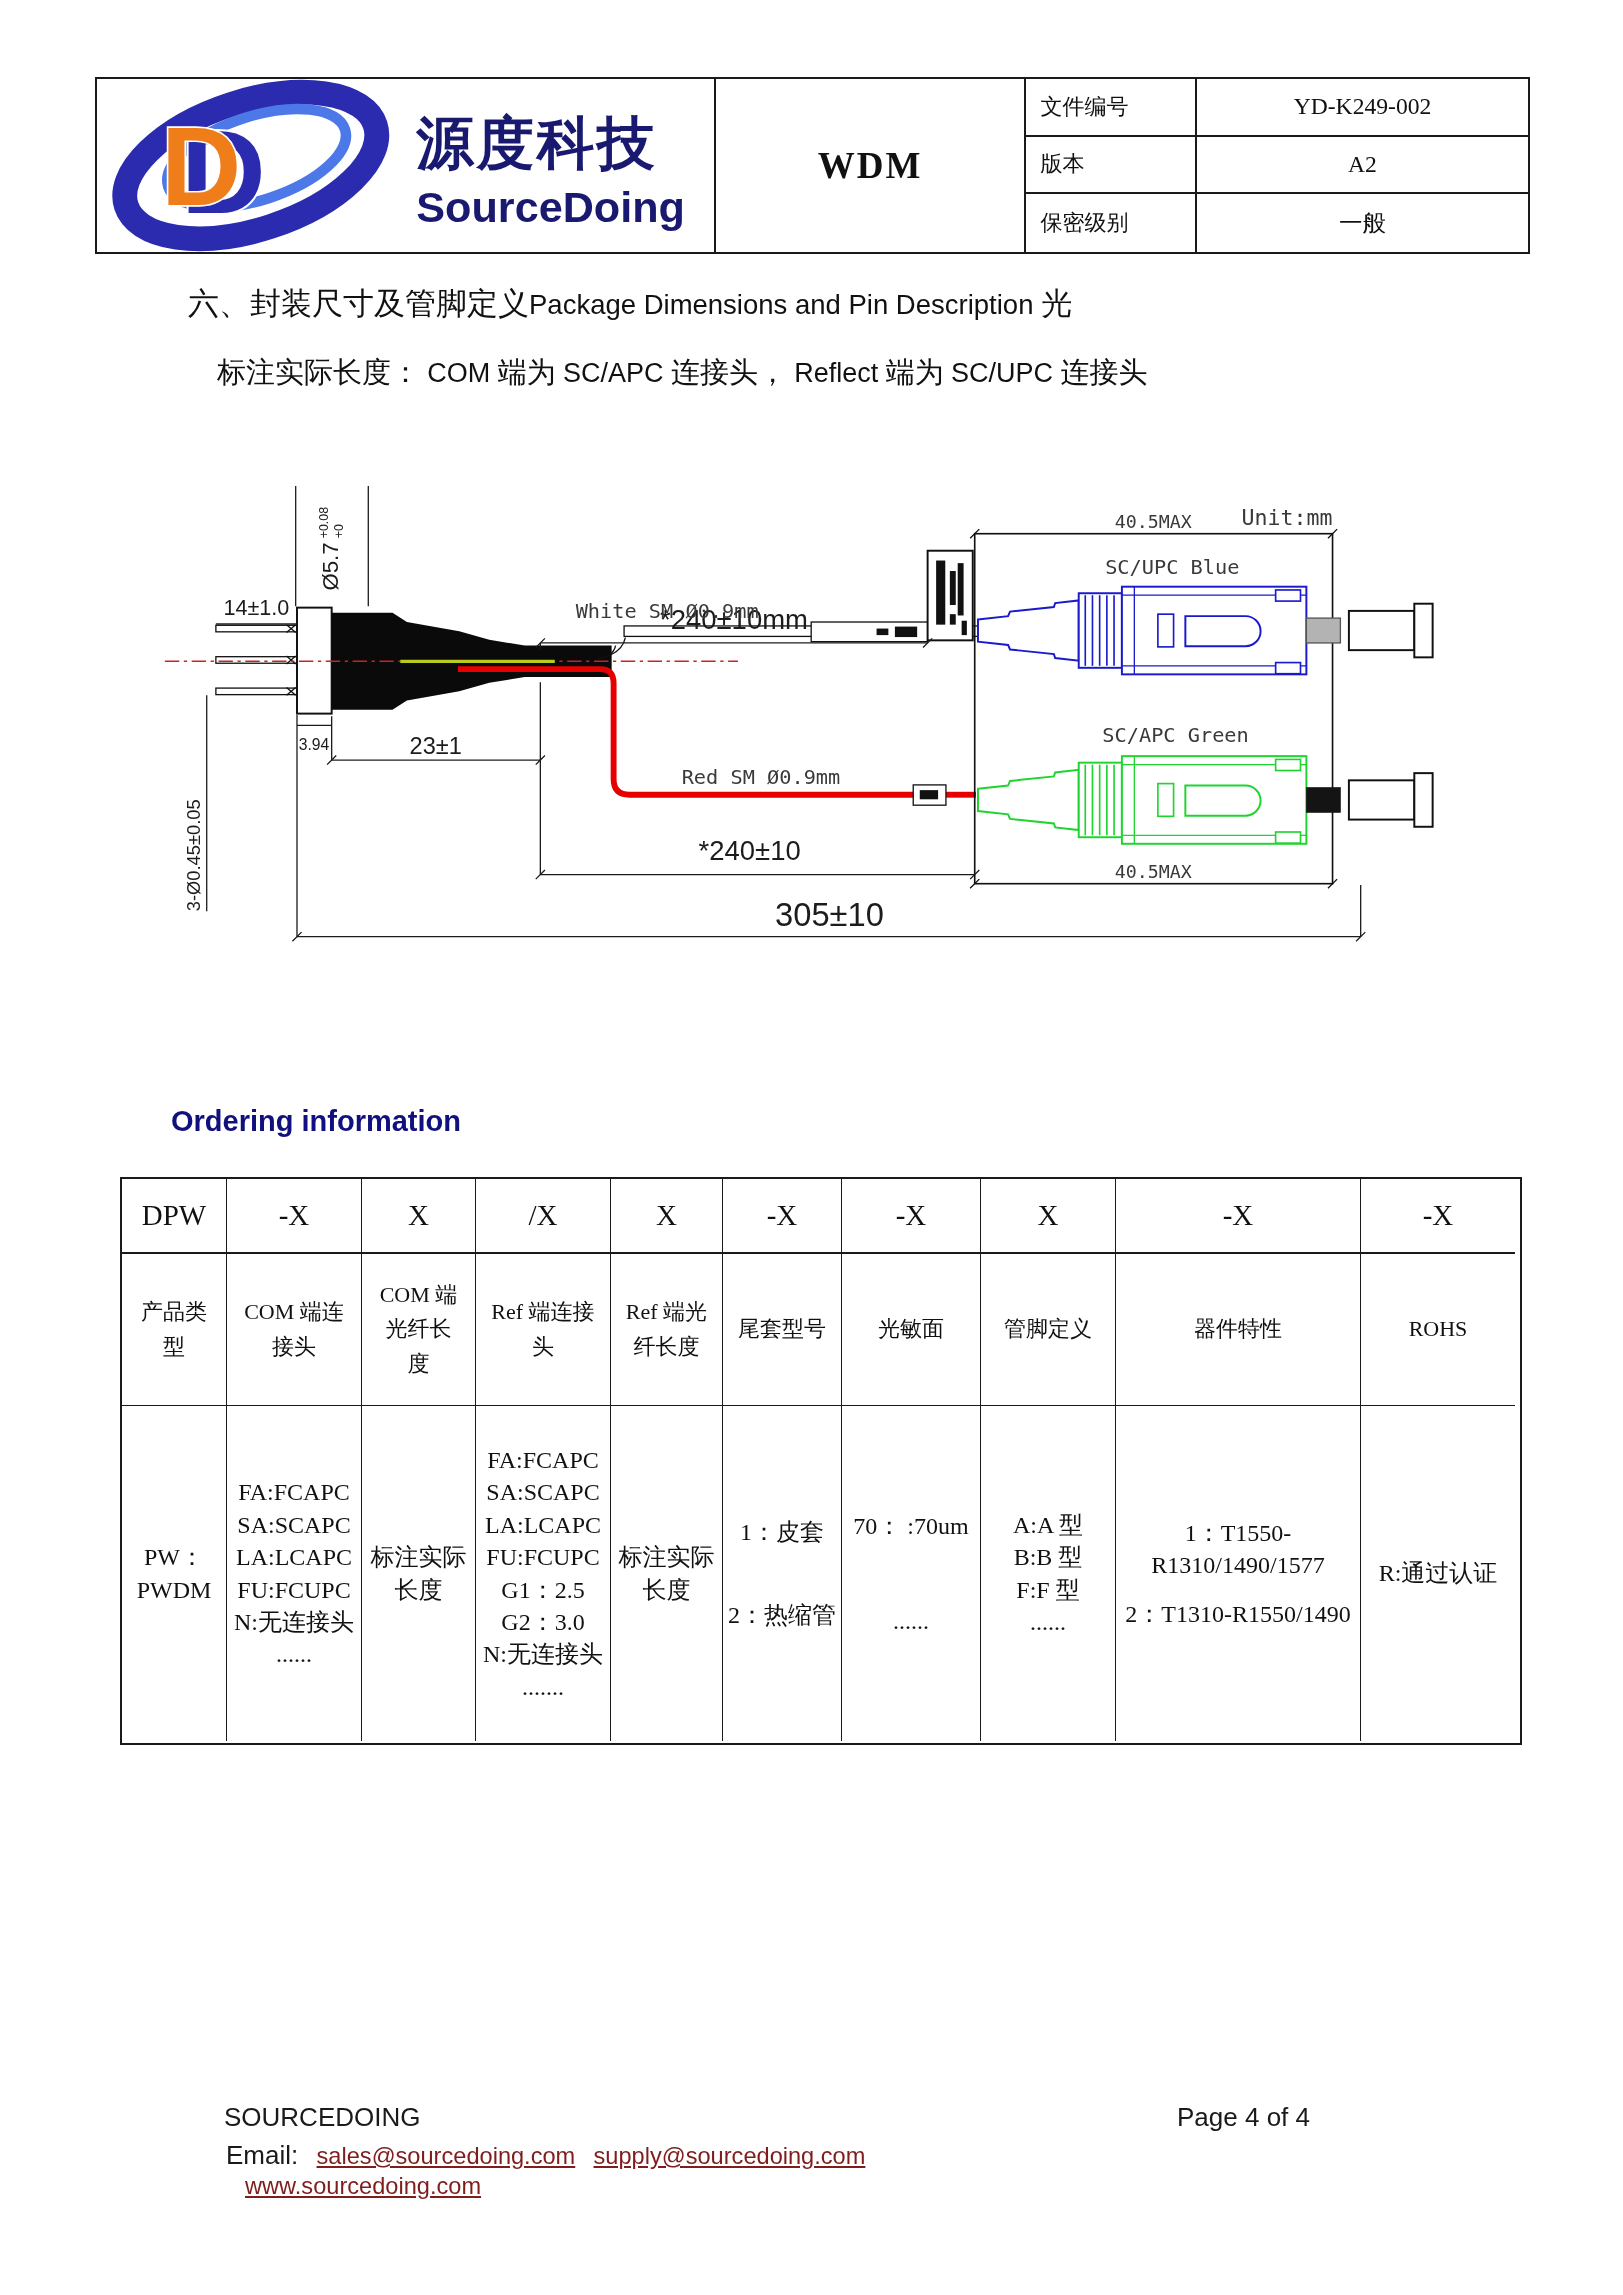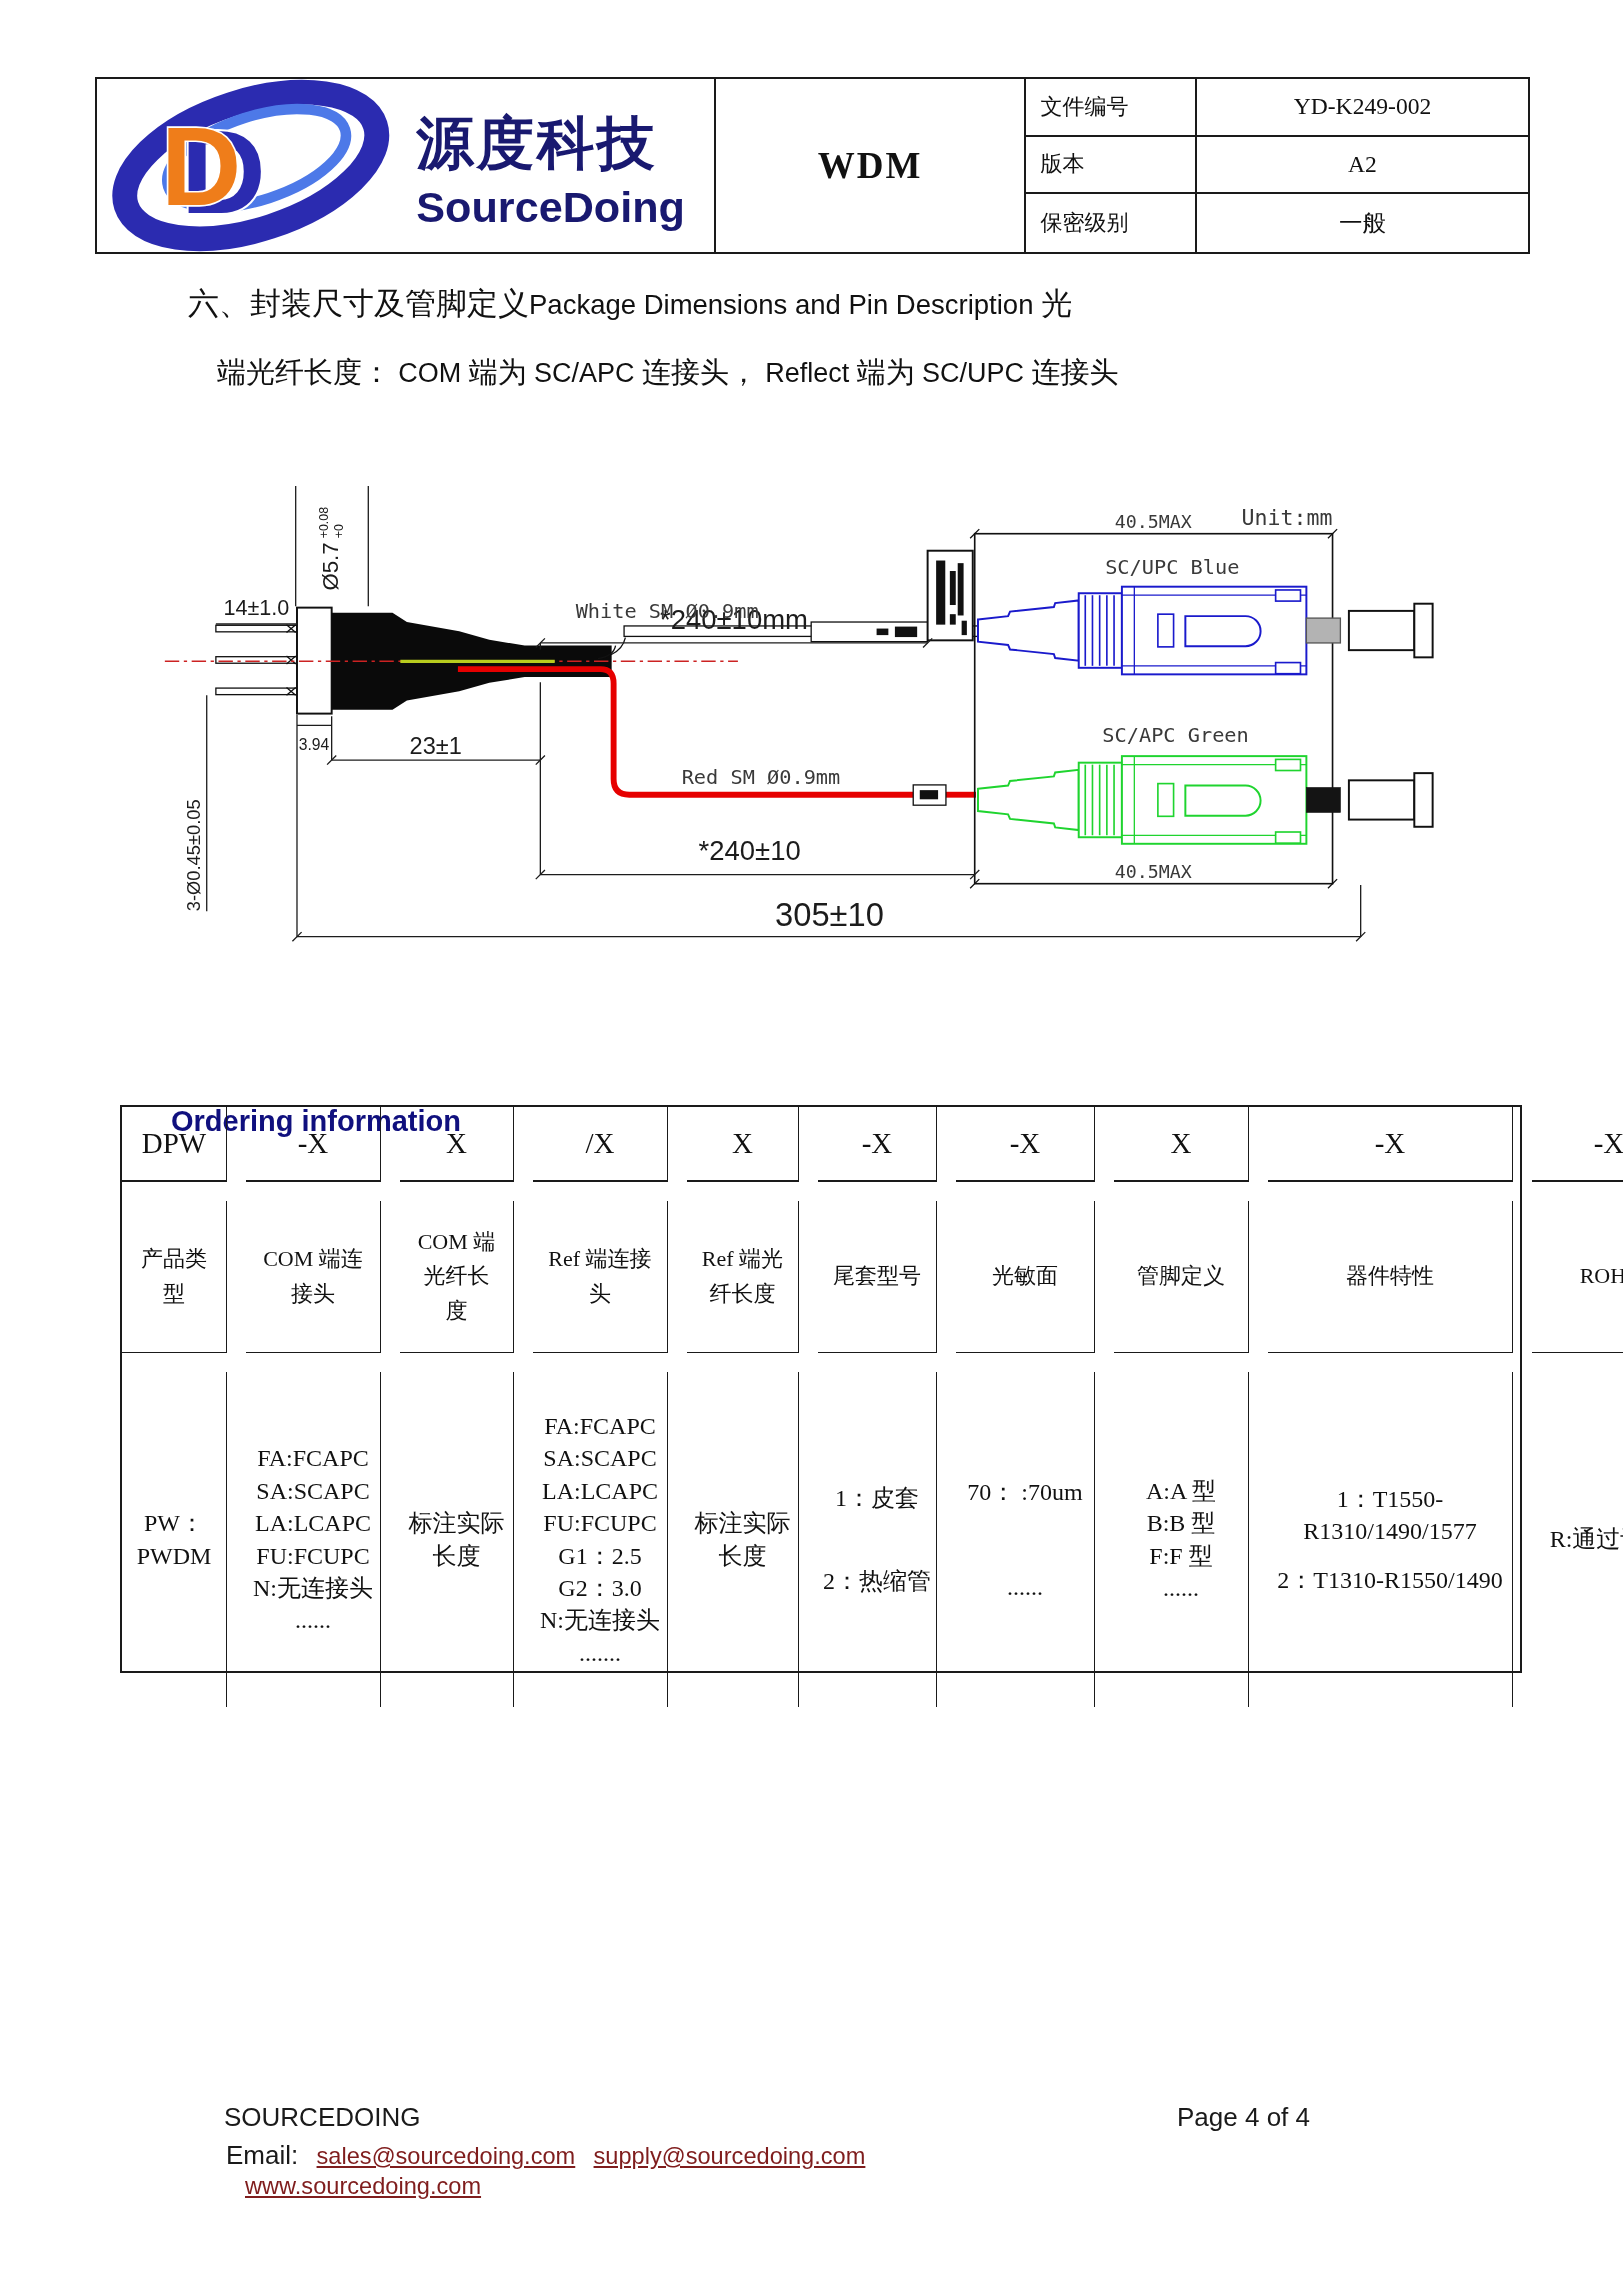--- a/index.html
+++ b/index.html
@@ -20,24 +20,24 @@
   
   .cn{font-family:"Liberation Serif",serif;}
   .en{font-family:"Liberation Sans",sans-serif;}
   #title1{position:absolute;left:188px;top:283px;font-size:31px;white-space:nowrap;}
   #title1 .en{font-size:27.5px;}
   #title2{position:absolute;left:217px;top:353px;font-size:29px;white-space:nowrap;}
   #title2 .en{font-size:27px;}
   
   #ord-title{position:absolute;left:171px;top:1105px;font-family:"Liberation Sans",sans-serif;
              font-weight:bold;font-size:29px;color:#10107e;}
-  #ord-table{position:absolute;left:120px;top:1105px;width:1402px;height:568px;
+  #ord-table{position:absolute;left:120px;top:1177px;width:1402px;height:568px;
              display:grid;box-sizing:border-box;border:2.6px solid #1a1a1a;
              grid-template-columns:105px 135px 114px 135px 112px 119px 139px 135px 245px 154px;
-             grid-template-rows:75px 152px 335px;gap:19px;}
+             grid-template-rows:75px 152px 335px;}
   #ord-table>div{box-sizing:border-box;border-right:1.3px solid #1a1a1a;border-bottom:1.3px solid #1a1a1a;
                  display:flex;flex-direction:column;align-items:center;justify-content:center;
                  text-align:center;overflow:hidden;}
   #ord-table>div:nth-child(10n){border-right:none;}
   #ord-table>div.r1{border-bottom:2.6px solid #1a1a1a;font-size:29px;justify-content:center;}
   #ord-table>div.r2{font-size:22px;padding:3.9px 14.4px;line-height:1.55;}
   #ord-table>div.r3{font-size:24px;line-height:1.35;padding:15.7px 3.9px;}
   #ord-table>div.r3:nth-last-child(-n+10){border-bottom:none;}
   .r3.spread{justify-content:space-between;}
   .r3.topal{justify-content:flex-start;}
@@ -83,21 +83,21 @@
       <div class="mv">A2</div>
       <div class="ml last">保密级别</div>
       <div class="mv last">一般</div>
     </div>
   </div>
 
   <div id="title1">
     <span class="cn">六、封装尺寸及管脚定义</span><span class="en">Package Dimensions and Pin Description</span><span class="cn"> 光</span>
   </div>
   <div id="title2">
-    <span class="cn">端光纤长度： </span><span class="en">COM </span><span class="cn">端为 </span><span class="en">SC/APC </span><span class="cn">连接头， </span><span class="en">Reflect </span><span class="cn">端为 </span><span class="en">SC/UPC </span><span class="cn">连接头</span>
+    <span class="cn">标注实际长度： </span><span class="en">COM </span><span class="cn">端为 </span><span class="en">SC/APC </span><span class="cn">连接头， </span><span class="en">Reflect </span><span class="cn">端为 </span><span class="en">SC/UPC </span><span class="cn">连接头</span>
   </div>
 
   <svg style="position:absolute;left:0;top:478px;" width="1623" height="517" viewBox="0 730 2481 790">
 
     <g>
       <rect x="330" y="955" width="124" height="10" fill="#fff" stroke="#111" stroke-width="2"></rect>
       <rect x="330" y="1003" width="124" height="10" fill="#fff" stroke="#111" stroke-width="2"></rect>
       <rect x="330" y="1051" width="124" height="10" fill="#fff" stroke="#111" stroke-width="2"></rect>
       <path d="M438,954 l14,12 M452,954 l-14,12 M438,1002 l14,12 M452,1002 l-14,12 M438,1050 l14,12 M452,1050 l-14,12" stroke="#111" stroke-width="2"></path>
     </g>

